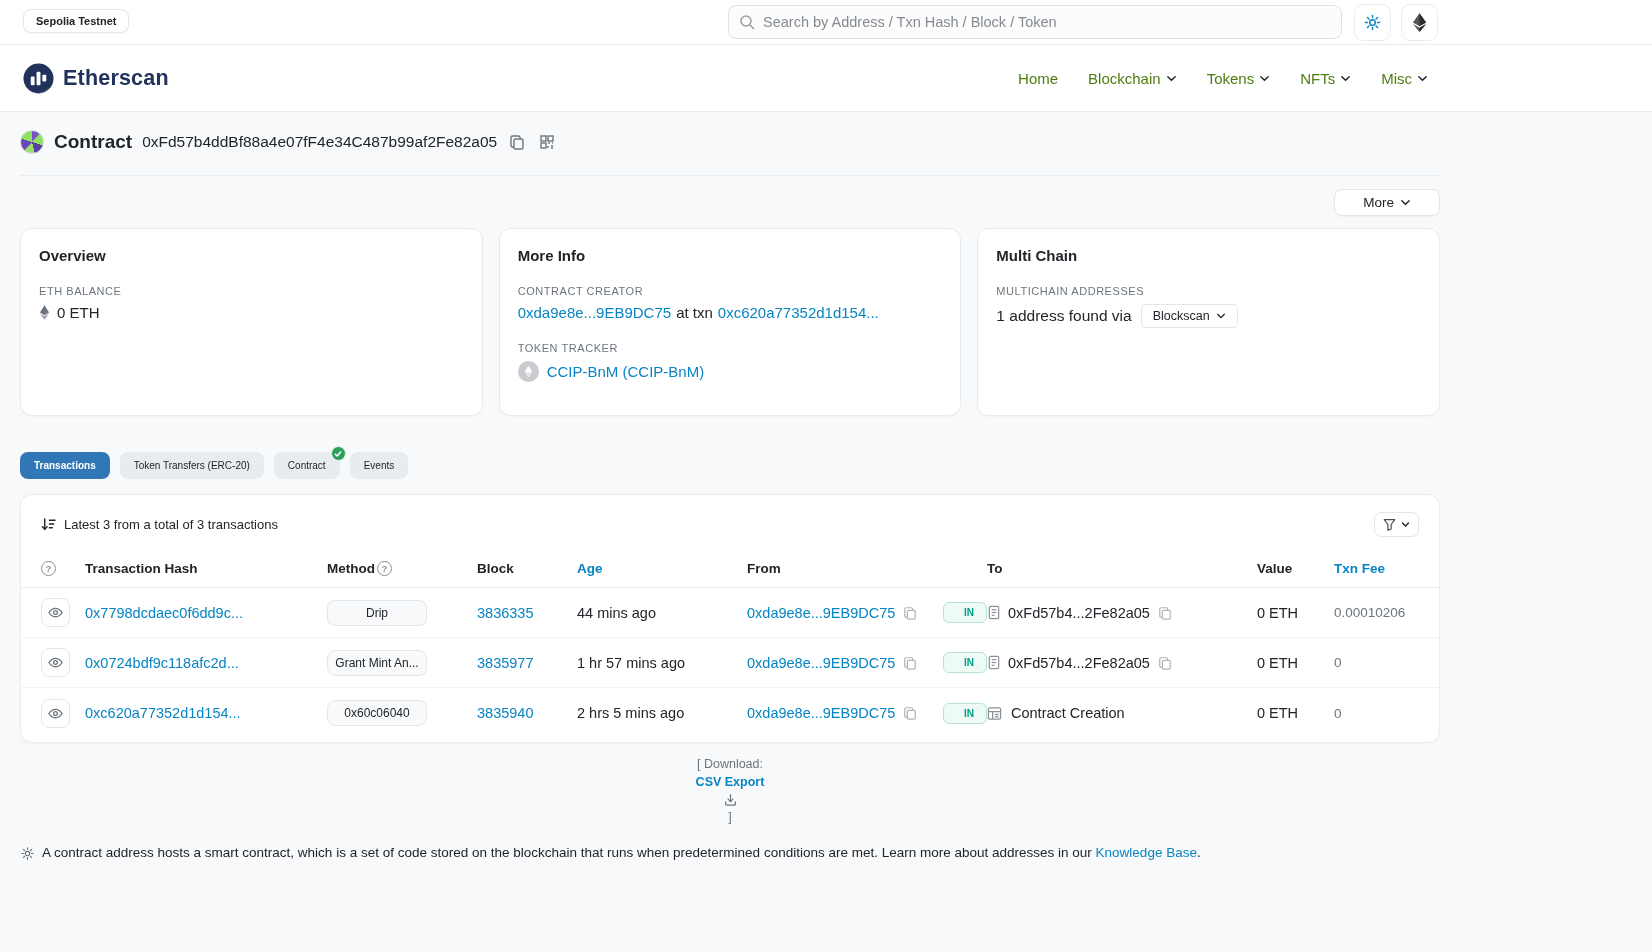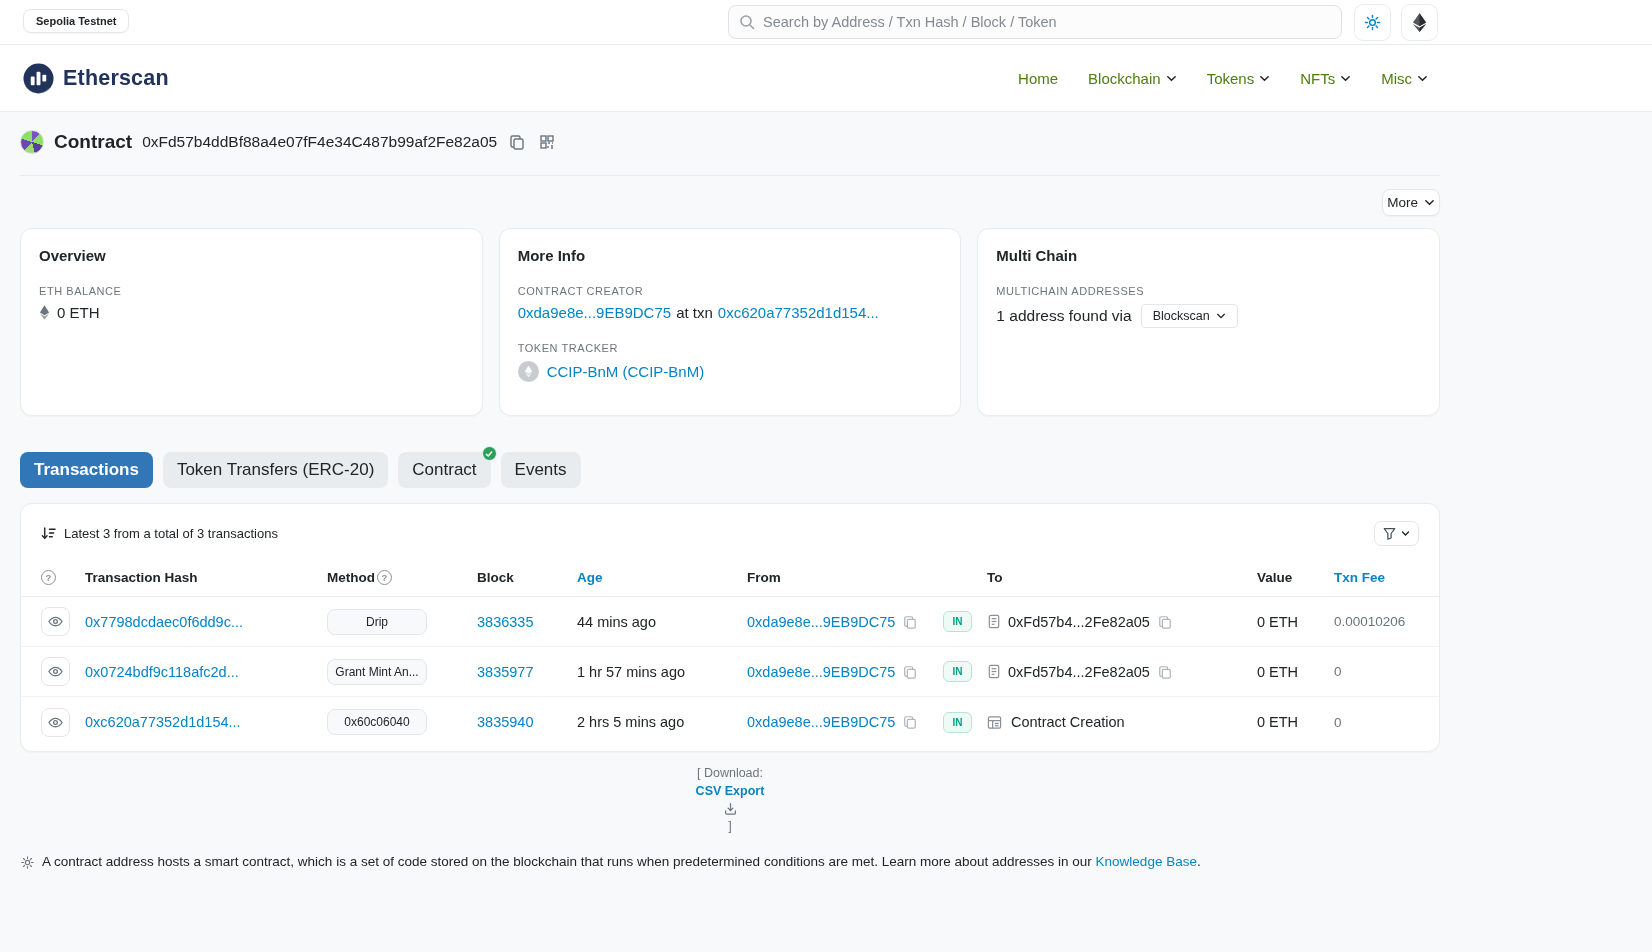--- a/index.html
+++ b/index.html
@@ -69,21 +69,21 @@
   .page-title { font-size: 19px; font-weight: 700; }
   .page-address { font-size: 15.5px; color: #212529; }
   .hdr-icon-btn { color: #6c757d; display: inline-flex; align-items: center; padding: 2px; }
 
   .divider { border: none; border-top: 1px solid #e9ecef; margin-top: 21px; }
 
   .more-row { display: flex; justify-content: flex-end; margin-top: 13px; }
   .more-btn {
     display: inline-flex; align-items: center; gap: 6px;
     border: 1px solid #e3e6ea; border-radius: 8px; background: #fff;
-    padding: 5px 4px; font-size: 13.5px; color: #212529;
+    padding: 5px 28px; font-size: 13.5px; color: #212529;
     box-shadow: 0 1px 2px rgba(0,0,0,.04);
   }
 
   
   .cards { display: flex; gap: 16px; margin-top: 12px; }
   .card {
     flex: 1; background: #fff; border: 1px solid #e9ecef; border-radius: 12px;
     padding: 18px 18px; height: 188px;
     box-shadow: 0 .5px 1.5px rgba(0,0,0,.03);
   }
@@ -103,21 +103,21 @@
   .mc-line { display: flex; align-items: center; gap: 9px; font-size: 15.5px; }
   .blockscan-btn {
     display: inline-flex; align-items: center; gap: 6px;
     border: 1px solid #e3e6ea; border-radius: 4px; background: #fff;
     padding: 4px 11px; font-size: 12.5px; color: #212529; font-weight: 400;
   }
 
   
   .tabs { display: flex; gap: 10px; margin-top: 36px; align-items: center; }
   .tab-pill {
-    border-radius: 8px; padding: 8px 14px; font-size: 17px; color: #212529;
+    border-radius: 8px; padding: 8px 14px; font-size: 10px; color: #212529;
     background: #e9ecef; position: relative; font-weight: 400;
   }
   .tab-pill.active { background: #3177b8; color: #fff; font-weight: 600; }
   .verified-dot {
     position: absolute; top: -6px; right: -6px; width: 15px; height: 15px;
     background: #2ca05a; border-radius: 50%; color: #fff;
     display: flex; align-items: center; justify-content: center;
     border: 1.5px solid #f3f5f7;
   }
 
@@ -167,21 +167,21 @@
   .method-badge {
     display: inline-block; width: 100px; text-align: center;
     border: 1px solid #e3e6ea; border-radius: 8px; background: #f8f9fa;
     padding: 5px 4px; font-size: 12px; color: #212529;
     white-space: nowrap; overflow: hidden;
   }
   .copy-btn { color: #adb5bd; display: inline-flex; padding: 1px; }
   .in-badge {
     display: inline-block; min-width: 29px; text-align: center;
     background: #eefaf6; border: 1px solid #b7e3d4; color: #00a186;
-    font-size: 10px; font-weight: 700; border-radius: 6px; padding: 4px 8px;
+    font-size: 10px; font-weight: 700; border-radius: 6px; padding: 4px 20px;
   }
   .to-icon { color: #8a9199; display: inline-flex; }
   .fee-text { color: #6c757d; font-size: 13.5px; }
 
   .download-row {
     display: flex; justify-content: flex-end; align-items: center; gap: 4px;
     margin-top: 14px; font-size: 12.5px; color: #6c757d; flex-direction: column;
   }
   .download-link { color: #0784c3; font-weight: 600; }
   .dl-icon { color: #6c757d; display: inline-flex; }

